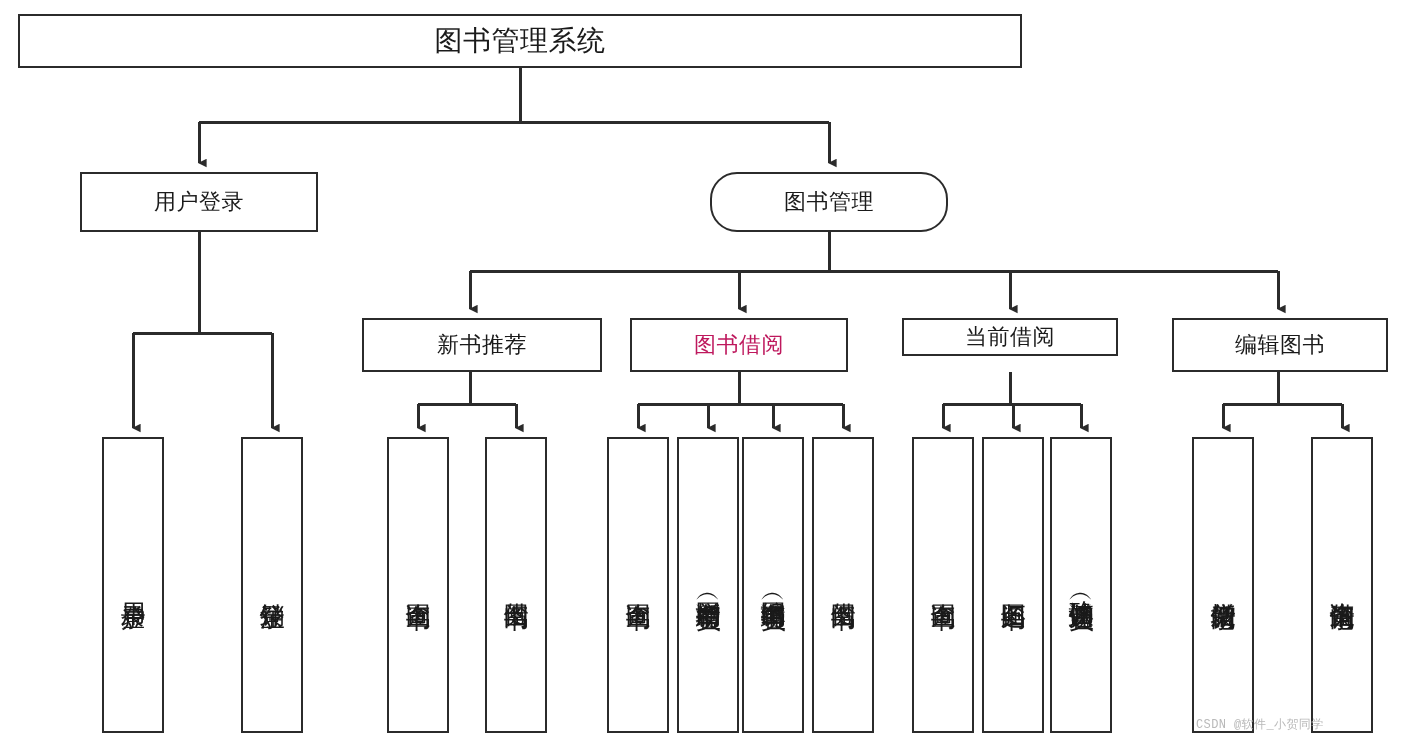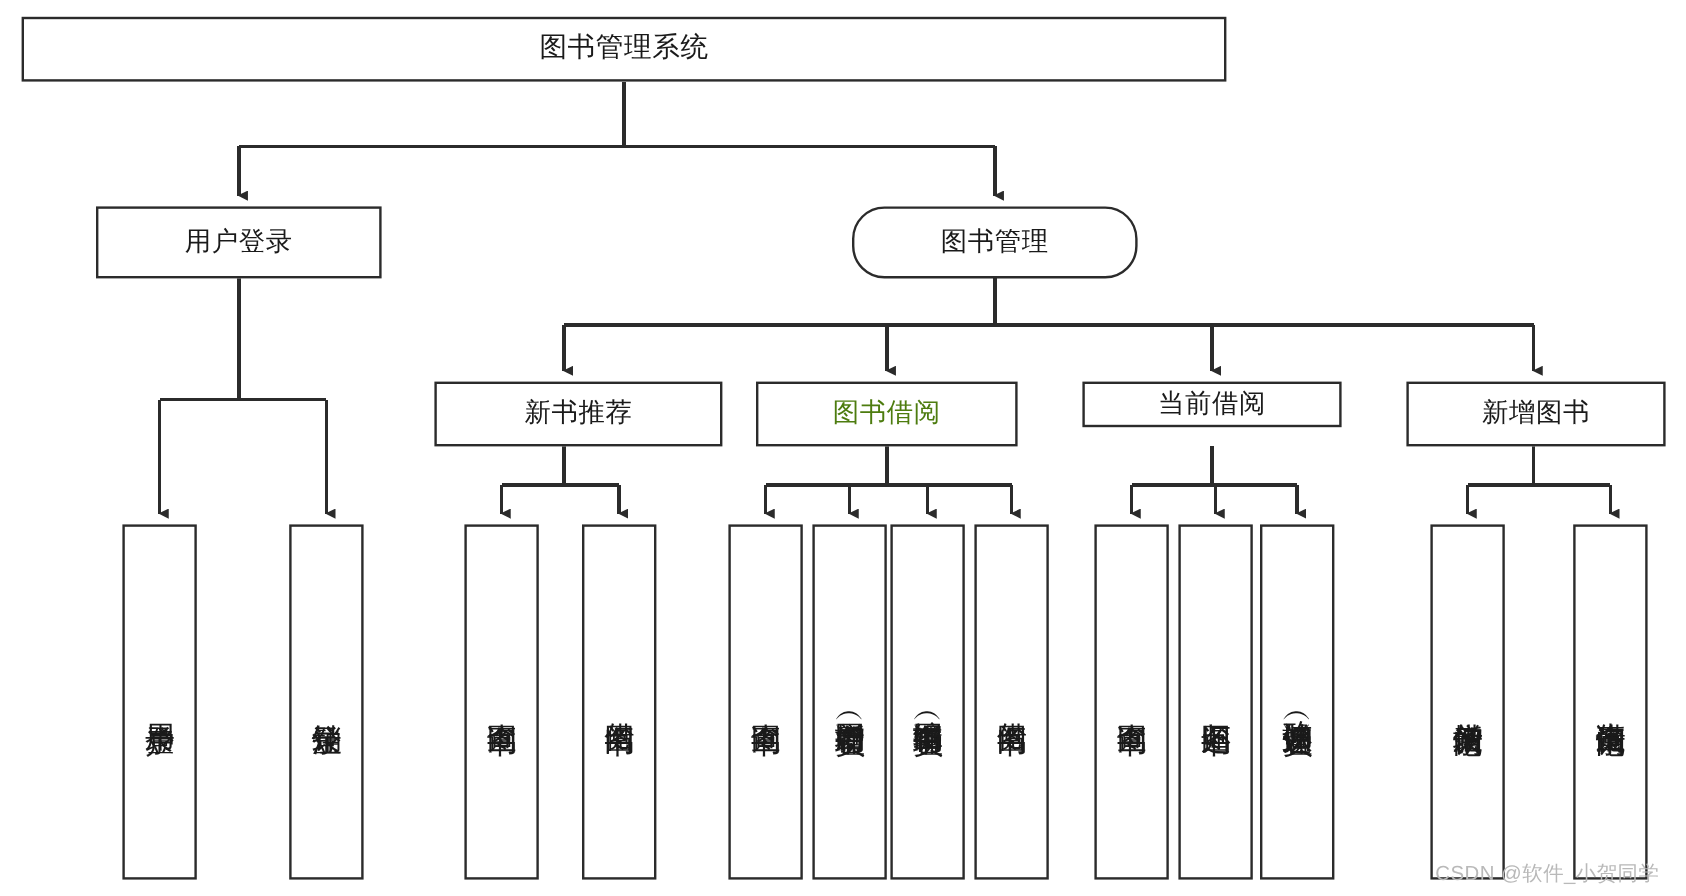--- a/index.html
+++ b/index.html
@@ -41,42 +41,42 @@
     text-align: center;
     line-height: 1.18;
     letter-spacing: 0.5px;
   }
   
   .node.horiz .label {
     writing-mode: horizontal-tb;
     font-size: 22px;
   }
   .node.root .label {
-    font-size: 23px;
+    font-size: 28px;
   }
   
   .node.vert {
     align-items: center;
     justify-content: center;
   }
   .node.vert .label {
     writing-mode: vertical-rl;
     text-orientation: upright;
     font-size: 25px;
     line-height: 1.02;
     letter-spacing: 1px;
     white-space: nowrap;
   }
   .watermark {
     position: absolute;
     color: #b9b9b9;
-    font-size: 17px;
+    font-size: 12px;
     white-space: nowrap;
     letter-spacing: 0.4px;
-    font-family: Liberation Sans, sans-serif;
+    font-family: Liberation Mono, monospace;
   }
 </style>
 </head>
 <body>
 
 <div id="diagram-root" style="width: 1405px; height: 747px; background: rgb(255, 255, 255);">
 
   <svg id="edges-layer" viewBox="0 0 1405 747" width="1405" height="747" xmlns="http://www.w3.org/2000/svg">
     <defs>
       <marker id="arrowhead" markerWidth="9" markerHeight="9" refX="4.2" refY="7.6" orient="auto" markerUnits="userSpaceOnUse">
@@ -135,28 +135,28 @@
   <div class="node horiz" style="left: 80px; top: 172px; width: 238px; height: 60px; border-color: rgb(43, 43, 43); background: rgb(255, 255, 255); color: rgb(26, 26, 26);">
     <span class="label">用户登录</span>
   </div>
   <div class="node horiz" style="left: 710px; top: 172px; width: 238px; height: 60px; border-color: rgb(43, 43, 43); background: rgb(255, 255, 255); color: rgb(26, 26, 26); border-radius: 27px;">
     <span class="label">图书管理</span>
   </div>
 
   <div class="node horiz" style="left: 362px; top: 318px; width: 240px; height: 54px; border-color: rgb(43, 43, 43); background: rgb(255, 255, 255); color: rgb(26, 26, 26);">
     <span class="label">新书推荐</span>
   </div>
-  <div class="node horiz" style="left: 630px; top: 318px; width: 218px; height: 54px; border-color: rgb(43, 43, 43); background: rgb(255, 255, 255); color: #4d7c0f;">
+  <div class="node horiz" style="left: 630px; top: 318px; width: 218px; height: 54px; border-color: rgb(43, 43, 43); background: rgb(255, 255, 255); color: #be185d;">
     <span class="label">图书借阅</span>
   </div>
   <div class="node horiz" style="left: 902px; top: 318px; width: 216px; height: 38px; border-color: rgb(43, 43, 43); background: rgb(255, 255, 255); color: rgb(26, 26, 26);">
     <span class="label">当前借阅</span>
   </div>
   <div class="node horiz" style="left: 1172px; top: 318px; width: 216px; height: 54px; border-color: rgb(43, 43, 43); background: rgb(255, 255, 255); color: rgb(26, 26, 26);">
-    <span class="label">新增图书</span>
+    <span class="label">编辑图书</span>
   </div>
 
   <div class="node vert" style="left: 102px; top: 437px; width: 62px; height: 296px; border-color: rgb(43, 43, 43); background: rgb(255, 255, 255); color: rgb(26, 26, 26);">
     <span class="label">用户登录</span>
   </div>
   <div class="node vert" style="left: 241px; top: 437px; width: 62px; height: 296px; border-color: rgb(43, 43, 43); background: rgb(255, 255, 255); color: rgb(26, 26, 26);">
     <span class="label">注销登录</span>
   </div>
   <div class="node vert" style="left: 387px; top: 437px; width: 62px; height: 296px; border-color: rgb(43, 43, 43); background: rgb(255, 255, 255); color: rgb(26, 26, 26);">
     <span class="label">查询图书</span>

